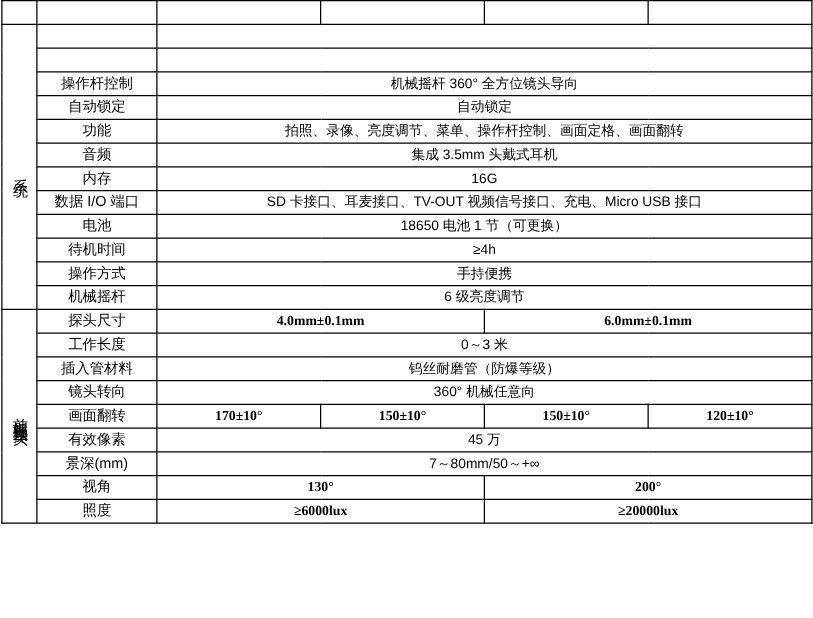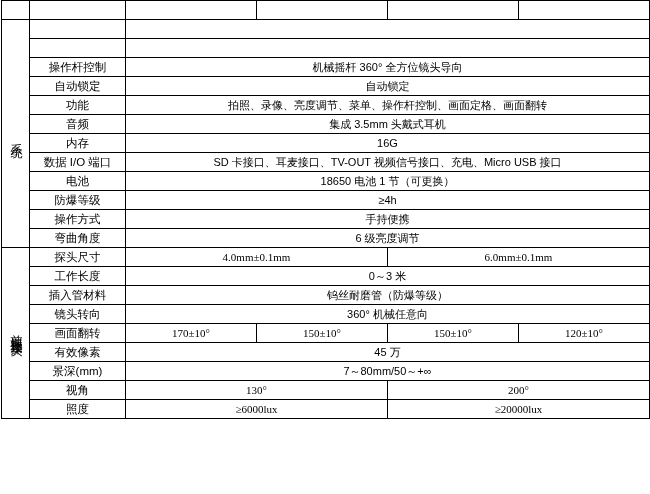--- a/index.html
+++ b/index.html
@@ -59,20 +59,21 @@
   td.label {
     width: 96px;
     font-size: 11.5px;
   }
   td.value {
     font-size: 11px;
     margin-top: 44px;
   }
   .mono {
     font-family: "Liberation Serif", serif;
+    font-weight: bold;
   }
   .top-row td {
     height: 30px;
   }
 </style>
 </head>
 <body>
 
 <div id="spec-sheet">
   <table class="spec">
@@ -129,29 +130,29 @@
     </tr>
     <tr>
       <td class="label">数据 I/O 端口</td>
       <td class="value" colspan="4">SD 卡接口、耳麦接口、TV-OUT 视频信号接口、充电、Micro USB 接口</td>
     </tr>
     <tr>
       <td class="label">电池</td>
       <td class="value" colspan="4">18650 电池 1 节（可更换）</td>
     </tr>
     <tr>
-      <td class="label">防爆等级</td>
+      <td class="label">待机时间</td>
       <td class="value" colspan="4">≥4h</td>
     </tr>
     <tr>
       <td class="label">操作方式</td>
       <td class="value" colspan="4">手持便携</td>
     </tr>
     <tr>
-      <td class="label">弯曲角度</td>
+      <td class="label">机械摇杆</td>
       <td class="value" colspan="4">6 级亮度调节</td>
     </tr>
 
     <tr>
       <td class="group" rowspan="9">
         <span class="vert">前端视频探头</span>
       </td>
       <td class="label">探头尺寸</td>
       <td class="value mono" colspan="2">4.0mm±0.1mm</td>
       <td class="value mono" colspan="2">6.0mm±0.1mm</td>

